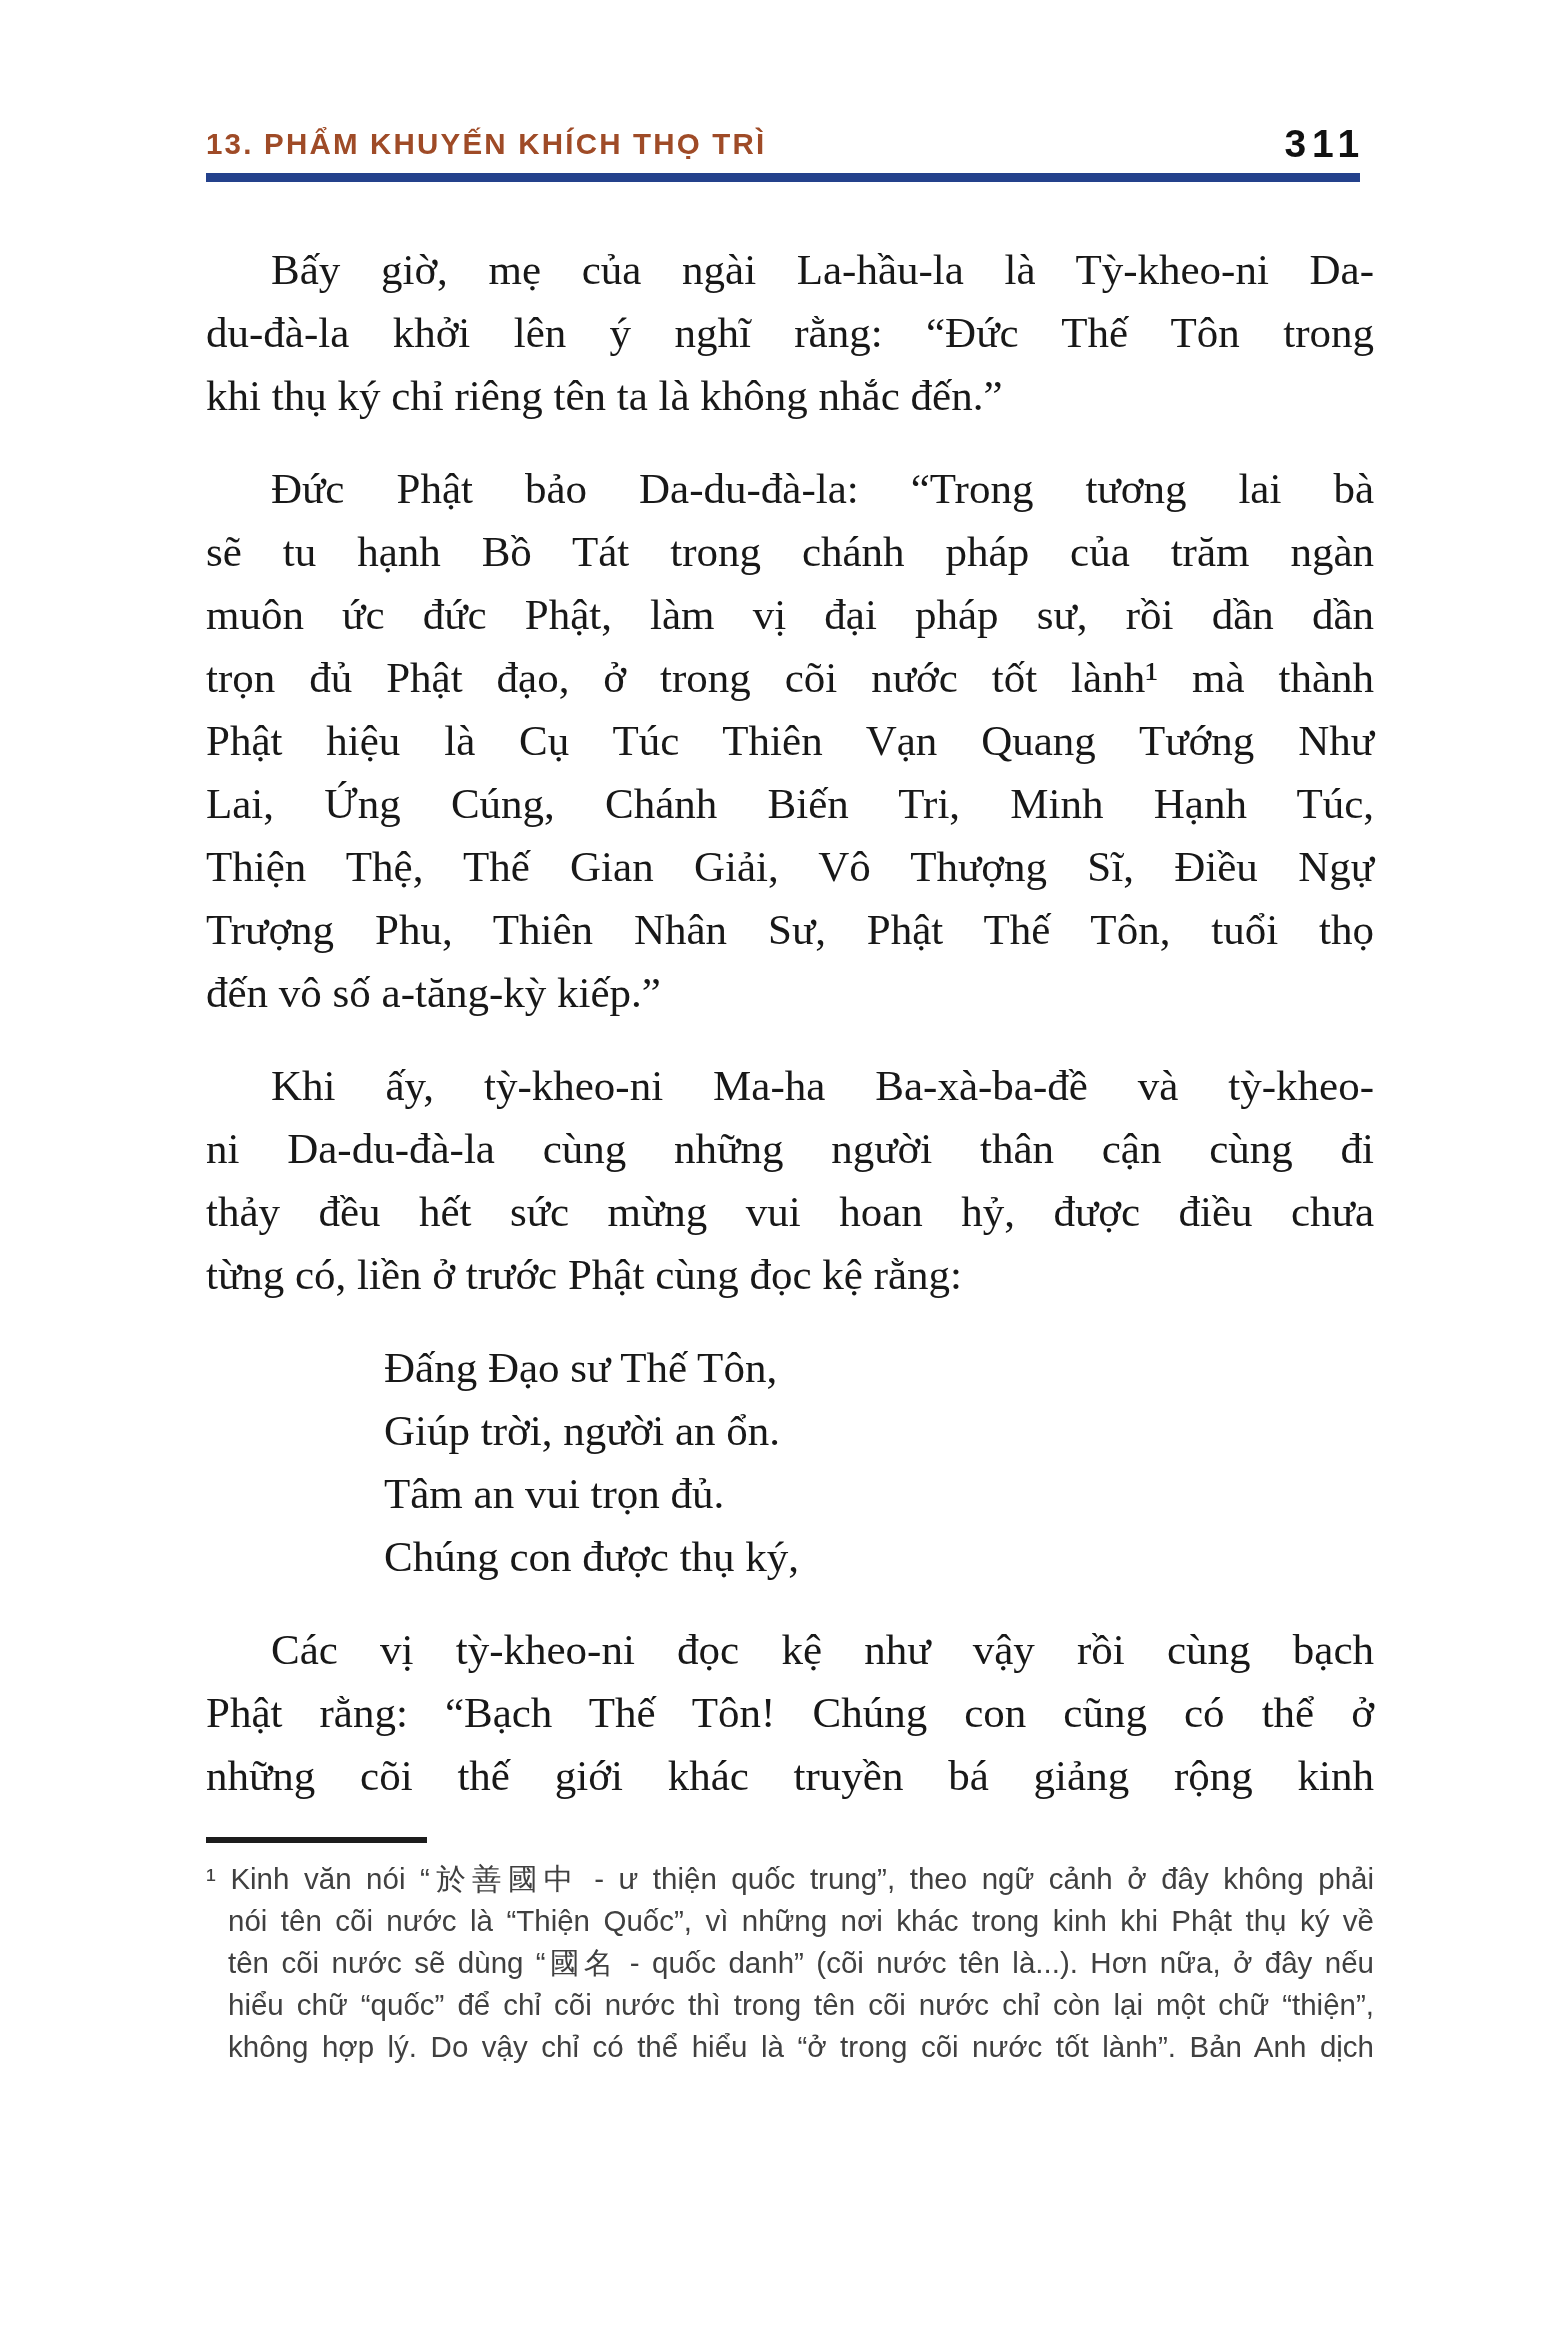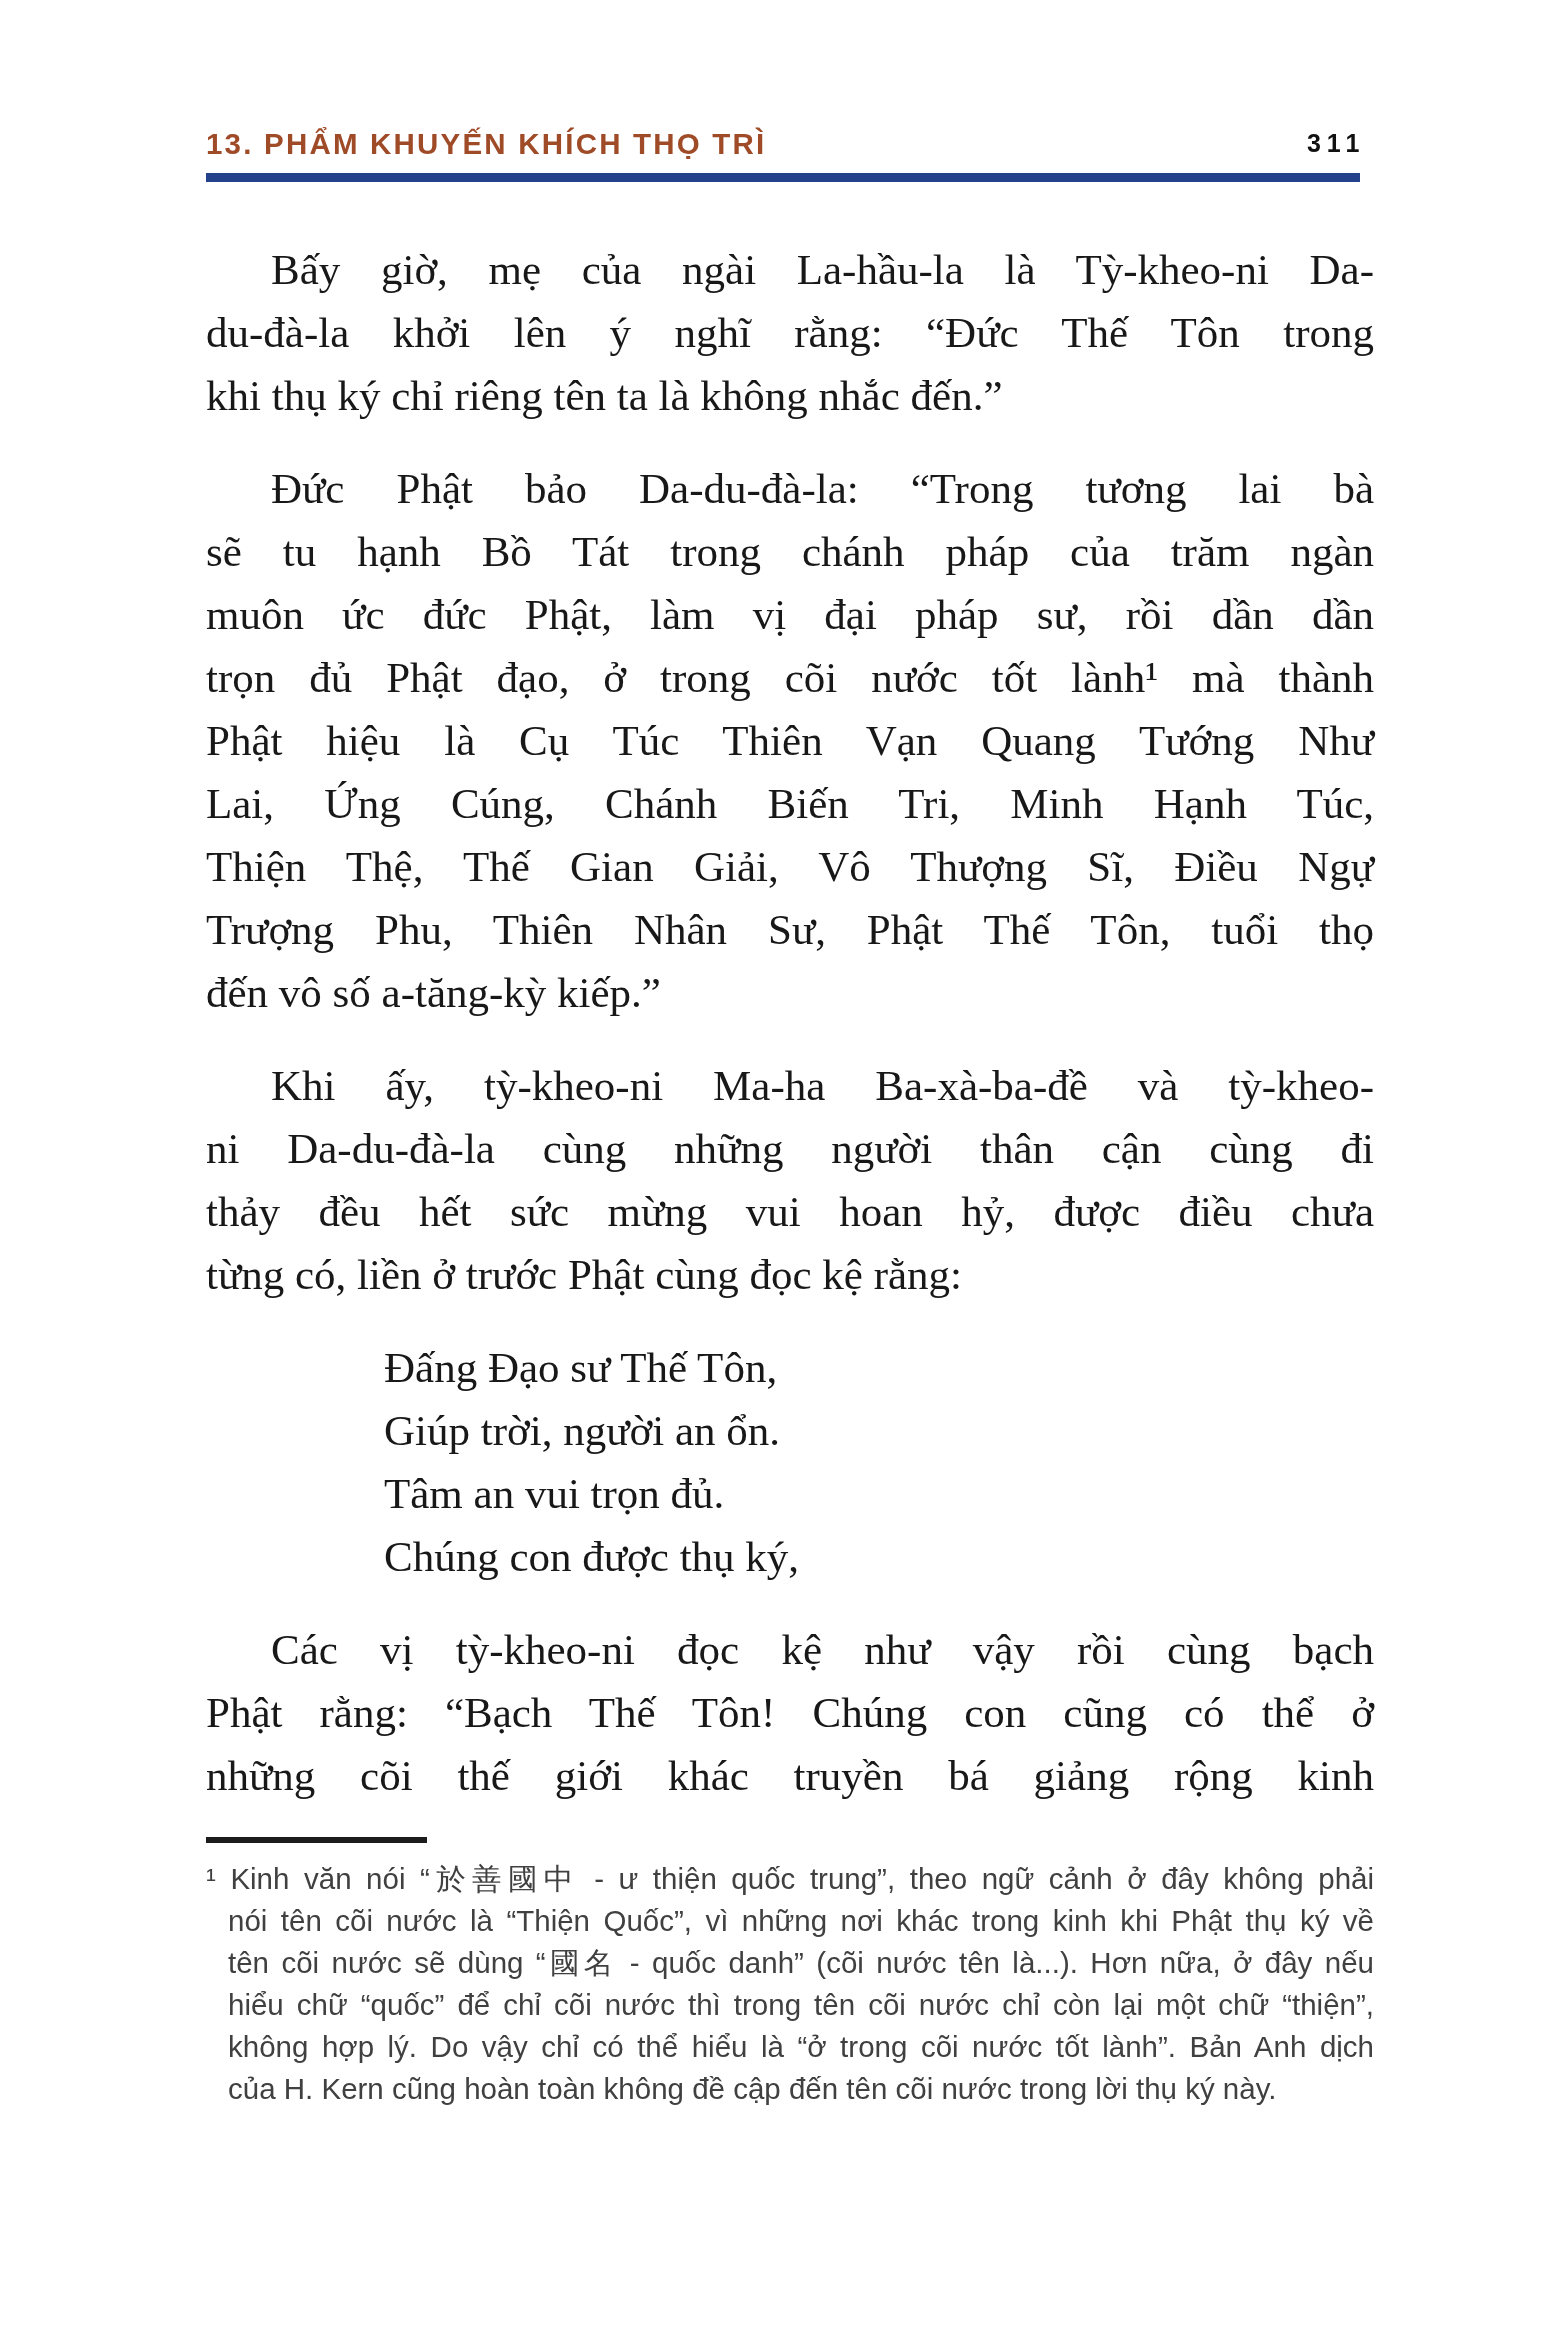--- a/index.html
+++ b/index.html
@@ -28,21 +28,21 @@
     font-family: "Liberation Sans", sans-serif;
     font-weight: bold;
     font-size: 29.5px;
     letter-spacing: 2.2px;
     line-height: 35px;
     white-space: nowrap;
   }
   .page-number {
     font-family: "Liberation Sans", sans-serif;
     font-weight: bold;
-    font-size: 25px;
+    font-size: 39px;
     letter-spacing: 6px;
     line-height: 35px;
     color: #111111;
     margin-right: 8.7px;
     margin-left: 32px;
   }
   .header-rule {
     height: 8.7px;
     width: 1154px;
     margin-top: 12px;
@@ -134,19 +134,18 @@
 
     <div class="footnote-rule"></div>
 
     <div class="footnote">
       <div>
           <div class="fn-line fn-first j">¹ Kinh văn nói “於善國中 - ư thiện quốc trung”, theo ngữ cảnh ở đây không phải</div>
           <div class="fn-line j">nói tên cõi nước là “Thiện Quốc”, vì những nơi khác trong kinh khi Phật thụ ký về</div>
           <div class="fn-line j">tên cõi nước sẽ dùng “國名 - quốc danh” (cõi nước tên là...). Hơn nữa, ở đây nếu</div>
           <div class="fn-line j">hiểu chữ “quốc” để chỉ cõi nước thì trong tên cõi nước chỉ còn lại một chữ “thiện”,</div>
           <div class="fn-line j">không hợp lý. Do vậy chỉ có thể hiểu là “ở trong cõi nước tốt lành”. Bản Anh dịch</div>
-          <div class="fn-line">của H. Kern cũng hoàn toàn không đề cập đến tên cõi nước trong lời thụ ký này.</div>
         </div>
     </div>
 
   </div>
 </div>
 
 
 </body></html>

